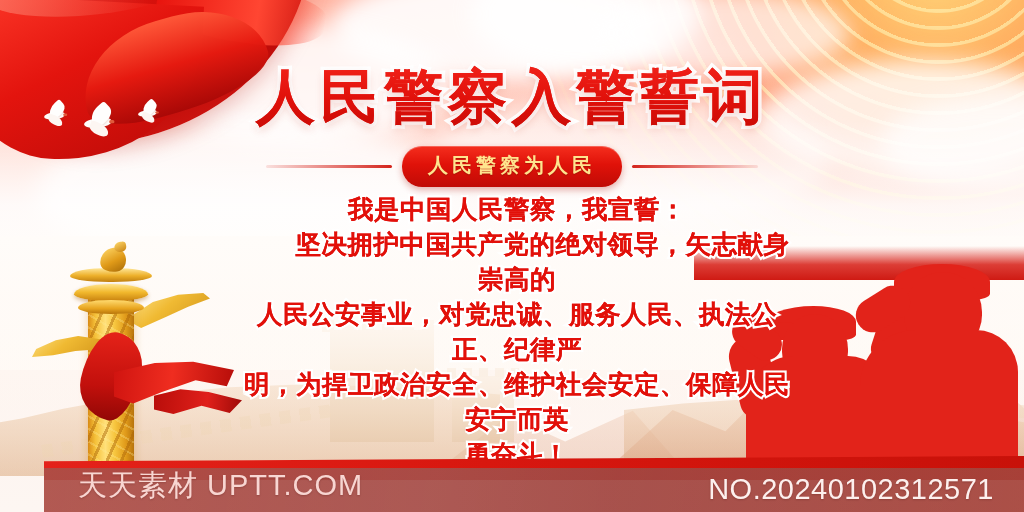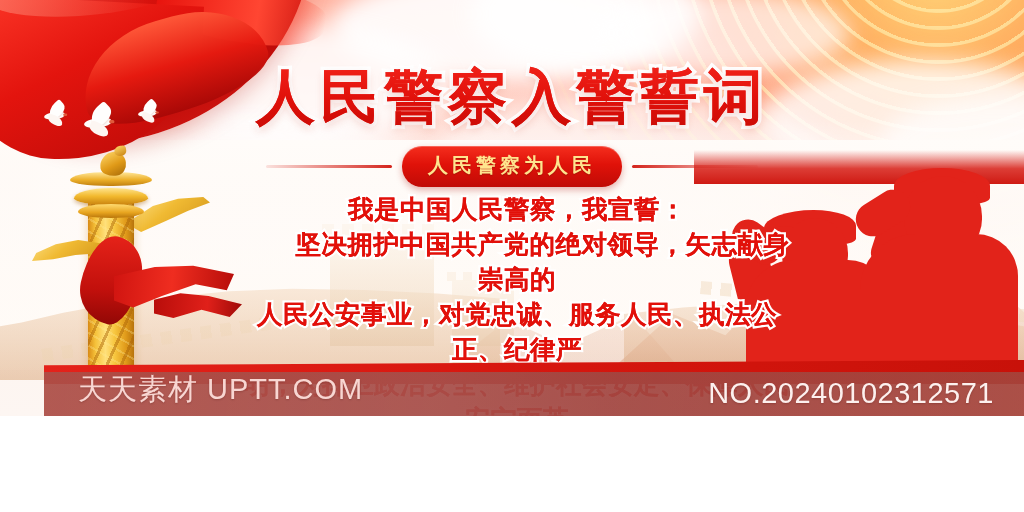--- a/index.html
+++ b/index.html
@@ -1,20 +1,20 @@
 <!DOCTYPE html>
 <html><head>
 <meta charset="utf-8">
 <style>
   html,body{margin:0;padding:0;background:#fff;}
   body{font-family:"Liberation Sans","DejaVu Sans",sans-serif;}
 
   #poster{
     position:relative;
-    width:1024px;height:416px;
+    width:1024px;height:512px;
     overflow:hidden;
     background:#fdf3f0;
   }
 
   
   .sky{
     position:absolute;inset:0;
     background:
       radial-gradient(ellipse 620px 420px at 92% -14%, #ff9a6d 0%, #ff8c68 18%, rgba(255,150,120,.80) 36%, rgba(255,180,160,.42) 56%, rgba(255,215,205,.12) 74%, rgba(255,255,255,0) 88%),
       radial-gradient(ellipse 900px 300px at 60% 0%, rgba(255,160,140,.55) 0%, rgba(255,195,180,.25) 45%, rgba(255,255,255,0) 78%),

